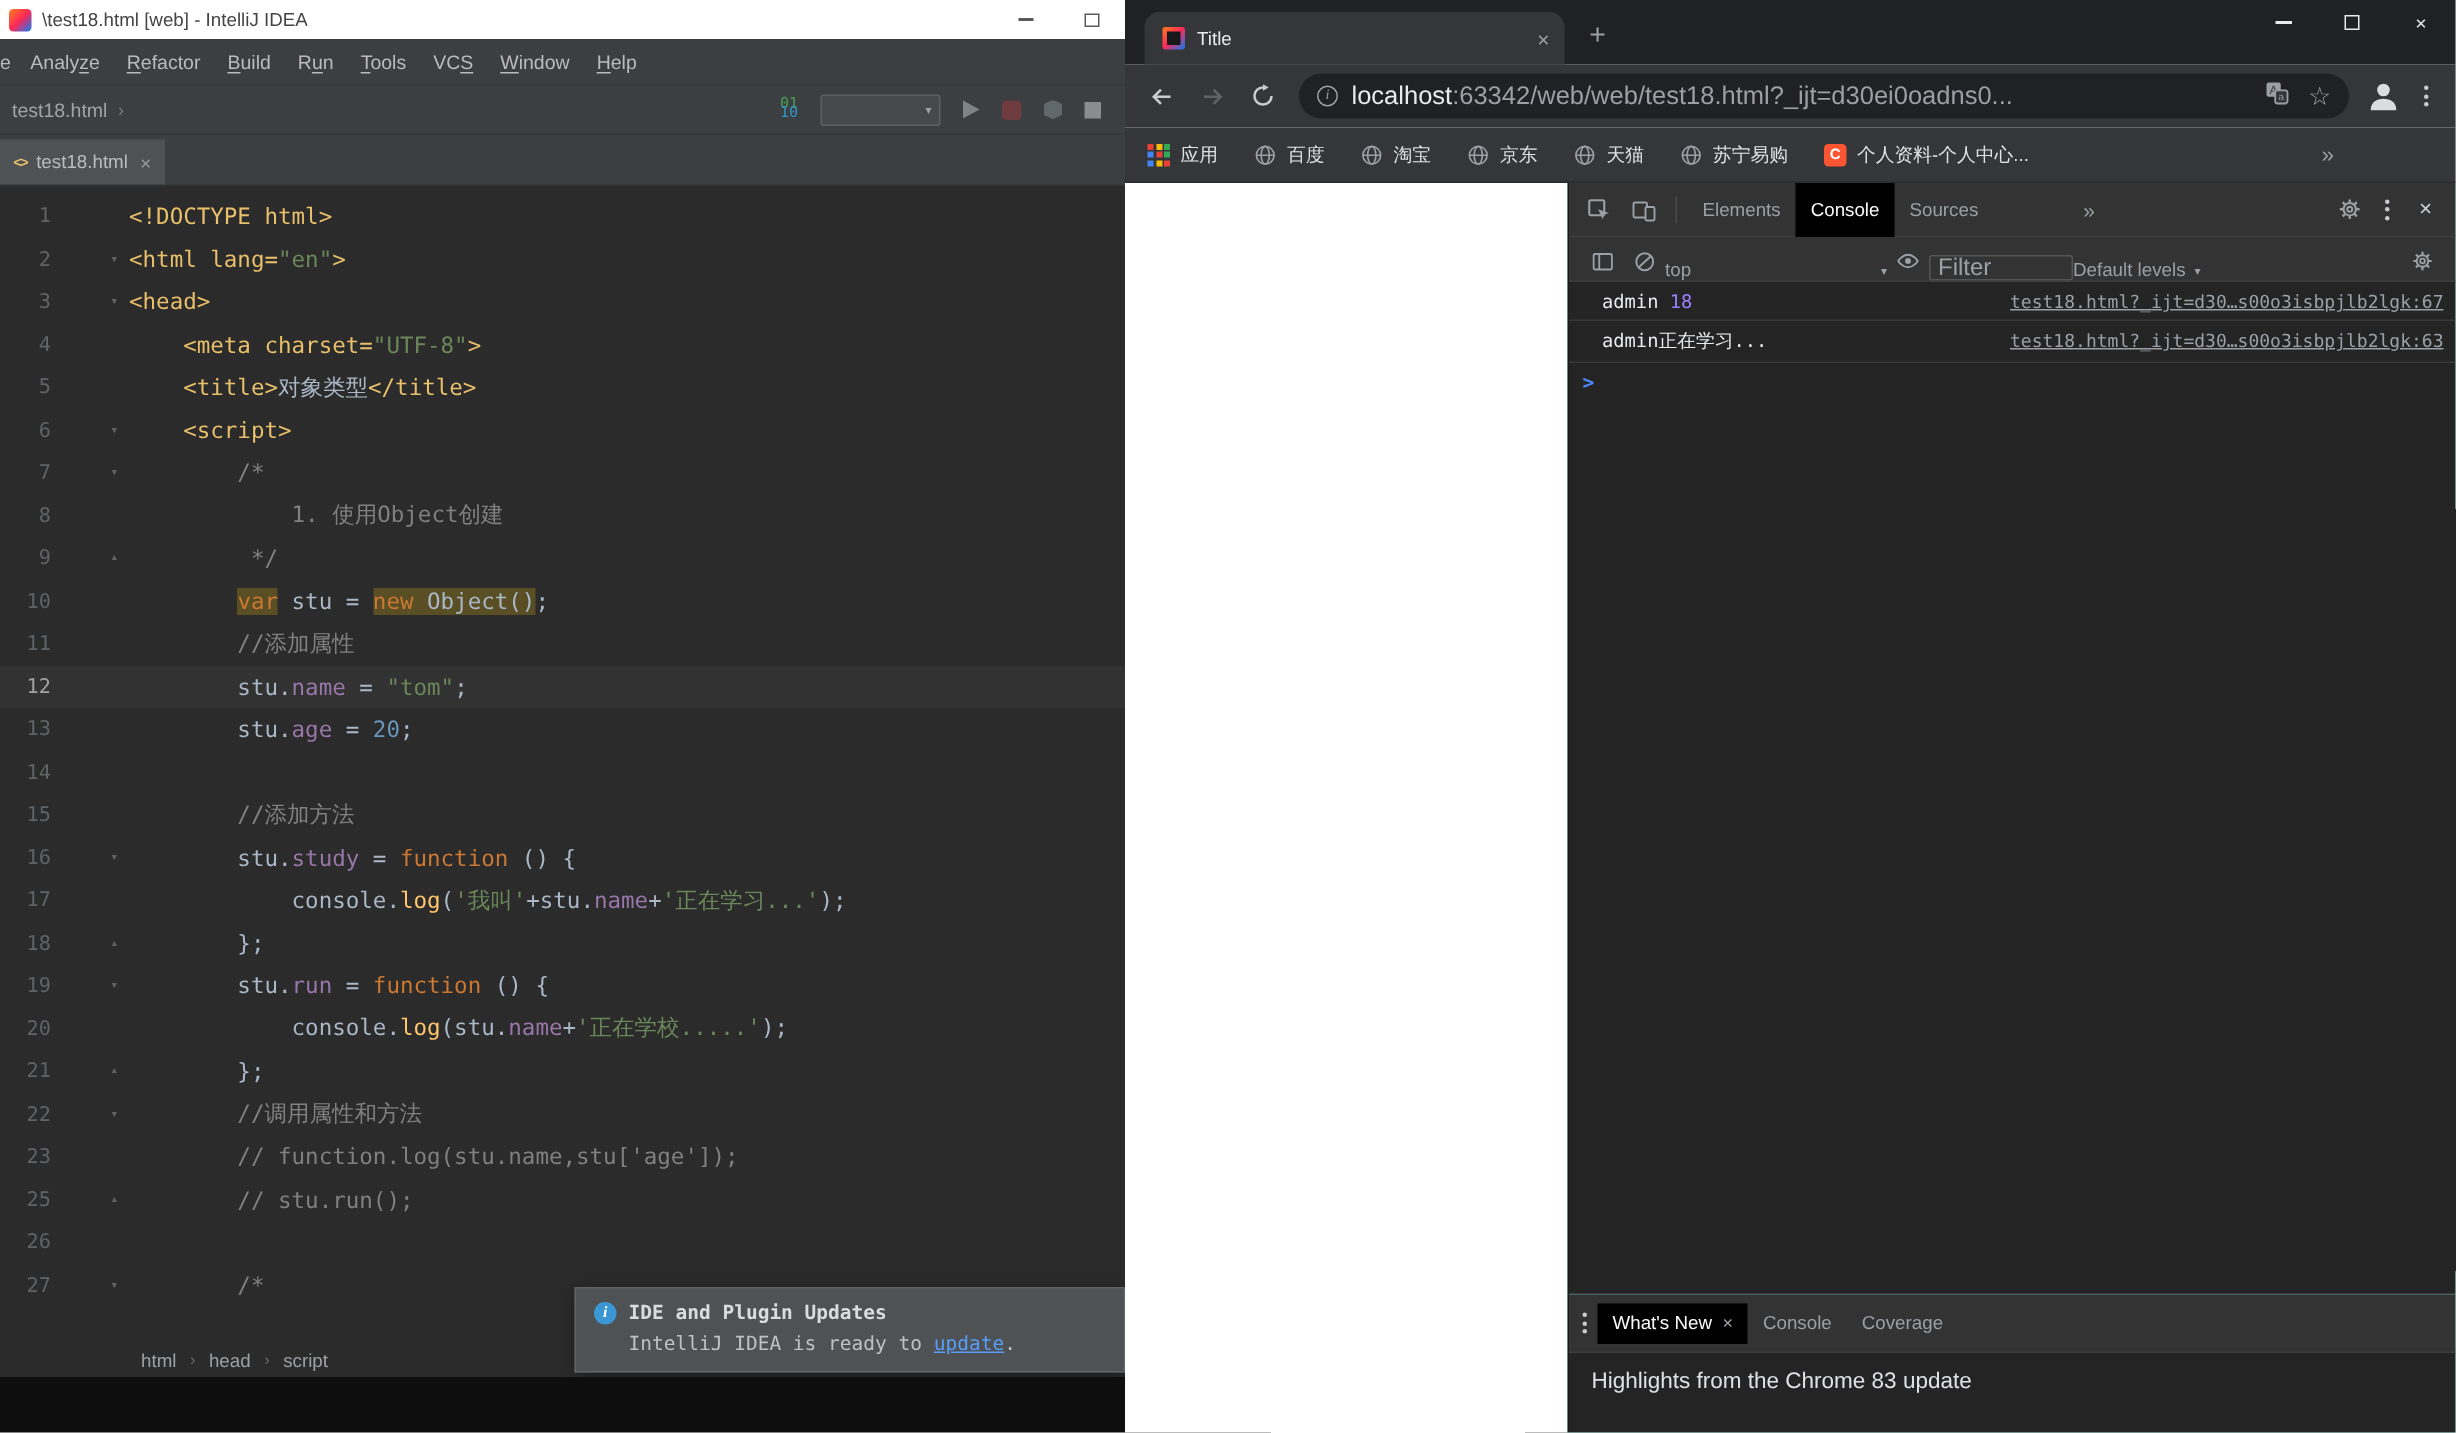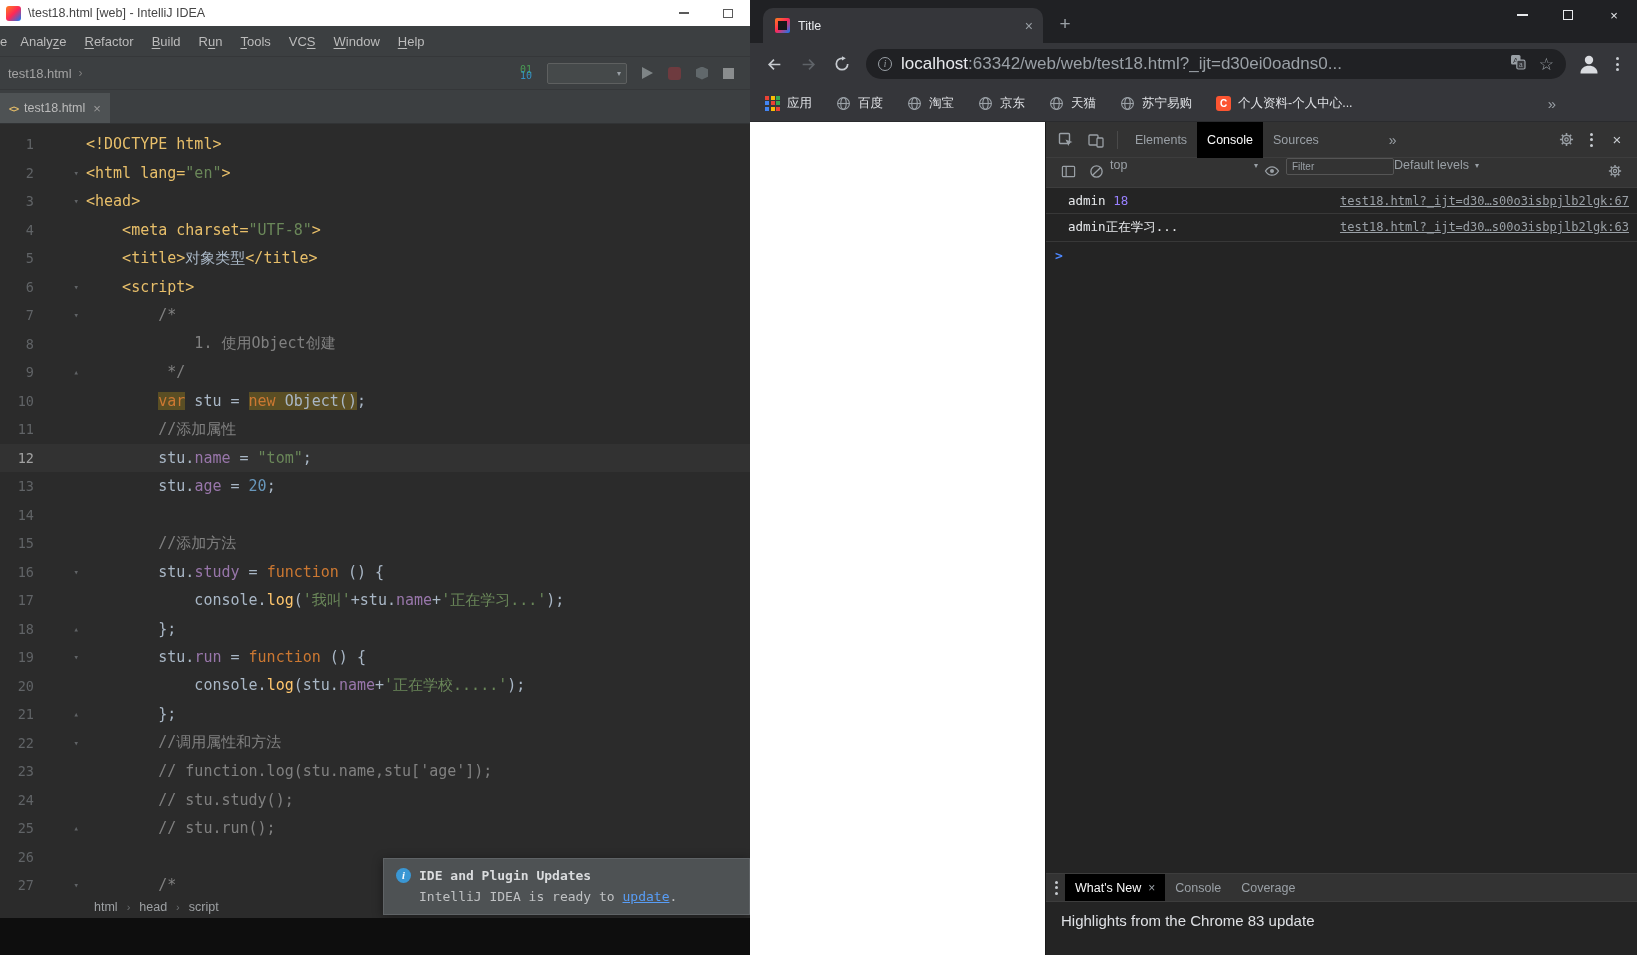--- a/index.html
+++ b/index.html
@@ -99,34 +99,34 @@
   .page{width:295px;background:#fff;flex:none}
   .devtools{flex:1;display:flex;flex-direction:column;background:#5eead4;border-left:1px solid #191919;min-width:0}
   .dt-toolbar{height:36px;background:#333;display:flex;align-items:center;border-bottom:1px solid #3d3d3d;flex:none;padding:0 6px;gap:2px}
   .dt-iconbtn{width:28px;height:26px;display:flex;align-items:center;justify-content:center;flex:none}
   .dt-sep{width:1px;height:18px;background:#4a4a4a;margin:0 5px;flex:none}
   .dt-tab{padding:0 10px;height:36px;display:flex;align-items:center;color:#9aa0a6;font-size:12.5px;flex:none}
   .dt-tab.active{color:#fafafa;background:#000}
   .dt-more{color:#9aa0a6;margin-left:58px;font-size:14px}
   .dt-right{margin-left:auto;display:flex;align-items:center;gap:2px}
   .dt-close{color:#c9cdd1;font-size:15px}
-  .dt-filter{height:30px;background:#333;display:flex;align-items:flex-start;border-bottom:1px solid #3d3d3d;flex:none;padding:0 8px;color:#9aa0a6;font-size:12.5px}
+  .dt-filter{height:30px;background:#333;display:flex;align-items:flex-end;border-bottom:1px solid #3d3d3d;flex:none;padding:0 8px;color:#9aa0a6;font-size:12.5px}
   .top-combo{width:148px;display:flex;align-items:center;justify-content:space-between}
   .caret-down{font-size:8px;color:#9aa0a6}
-  .filter-input{width:108px;background:transparent;border:1px solid #555;border-radius:2px;height:17px;color:#e8eaed;font-size:10px;padding:0 5px;font-family:"Liberation Sans",sans-serif}
+  .filter-input{width:96px;background:transparent;border:1px solid #555;border-radius:2px;height:17px;color:#e8eaed;font-size:16px;padding:0 5px;font-family:"Liberation Sans",sans-serif}
   .filter-input::placeholder{color:#9aa0a6}
   .levels{display:flex;align-items:center;gap:6px;white-space:nowrap}
   .dt-console{flex:1;font-family:"DejaVu Sans Mono",monospace;font-size:12.5px;color:#e8eaed;min-height:0;overflow:hidden;background:#242424}
   .con-row{display:flex;align-items:baseline;padding:5px 8px 5px 22px;border-bottom:1px solid #383838}
   .con-msg{flex:1;min-width:0;white-space:nowrap;overflow:hidden}
   .con-num{color:#9980ff}
   .con-src{color:#9aa0a6;text-decoration:underline;white-space:nowrap;margin-left:10px;font-size:12px}
   .con-prompt{color:#4d88ff;padding:6px 9px;font-weight:bold;font-size:13px}
   .dt-drawer{flex:none;border-top:1px solid #3d3d3d;display:flex;flex-direction:column}
-  .drawer-tabs{height:28px;background:#333;display:flex;align-items:center;border-bottom:1px solid #3d3d3d;padding:0 2px}
+  .drawer-tabs{height:39px;background:#333;display:flex;align-items:center;border-bottom:1px solid #3d3d3d;padding:0 2px}
   .drawer-kebab{padding:0 7px}
   .drawer-tab{padding:0 10px;height:27px;display:flex;align-items:center;gap:7px;color:#9aa0a6;font-size:12.5px}
   .drawer-tab.active{background:#000;color:#fafafa}
   .drawer-tab .x{color:#9aa0a6;font-size:12px}
   .drawer-content{height:53px;background:#242424;padding:10px 15px;color:#dfe1e5;font-size:15px}
 </style>
 </head>
 <body>
 
 <div class="screen">
@@ -201,21 +201,20 @@
           <div class="line"><span class="lnum">14</span><span class="fold"></span></div>
           <div class="line"><span class="lnum">15</span><span class="fold"></span><span class="codeline"><span class="tk-cmt">        //添加方法</span></span></div>
           <div class="line"><span class="lnum">16</span><span class="fold">▾</span><span class="codeline"><span class="tk-txt">        stu.</span><span class="tk-fld">study</span><span class="tk-txt"> = </span><span class="tk-kw">function</span><span class="tk-txt"> () {</span></span></div>
           <div class="line"><span class="lnum">17</span><span class="fold"></span><span class="codeline"><span class="tk-txt">            console.</span><span class="tk-fn">log</span><span class="tk-txt">(</span><span class="tk-str">'我叫'</span><span class="tk-txt">+stu.</span><span class="tk-fld">name</span><span class="tk-txt">+</span><span class="tk-str">'正在学习...'</span><span class="tk-txt">);</span></span></div>
           <div class="line"><span class="lnum">18</span><span class="fold">▴</span><span class="codeline"><span class="tk-txt">        };</span></span></div>
           <div class="line"><span class="lnum">19</span><span class="fold">▾</span><span class="codeline"><span class="tk-txt">        stu.</span><span class="tk-fld">run</span><span class="tk-txt"> = </span><span class="tk-kw">function</span><span class="tk-txt"> () {</span></span></div>
           <div class="line"><span class="lnum">20</span><span class="fold"></span><span class="codeline"><span class="tk-txt">            console.</span><span class="tk-fn">log</span><span class="tk-txt">(stu.</span><span class="tk-fld">name</span><span class="tk-txt">+</span><span class="tk-str">'正在学校.....'</span><span class="tk-txt">);</span></span></div>
           <div class="line"><span class="lnum">21</span><span class="fold">▴</span><span class="codeline"><span class="tk-txt">        };</span></span></div>
           <div class="line"><span class="lnum">22</span><span class="fold">▾</span><span class="codeline"><span class="tk-cmt">        //调用属性和方法</span></span></div>
           <div class="line"><span class="lnum">23</span><span class="fold"></span><span class="codeline"><span class="tk-cmt">        // function.log(stu.name,stu['age']);</span></span></div>
-          <div class="line"><span class="lnum">24</span><span class="fold"></span><span class="codeline"><span class="tk-cmt">        // stu.study();</span></span></div>
           <div class="line"><span class="lnum">25</span><span class="fold">▴</span><span class="codeline"><span class="tk-cmt">        // stu.run();</span></span></div>
           <div class="line"><span class="lnum">26</span><span class="fold"></span><span class="codeline"></span></div>
           <div class="line"><span class="lnum">27</span><span class="fold">▾</span><span class="codeline"><span class="tk-cmt">        /*</span></span></div>
         </div>
       <div class="editor-crumbs">
           <span class="crumb">html</span>
           <span class="crumb-sep">›</span>
           <span class="crumb">head</span>
           <span class="crumb-sep">›</span>
           <span class="crumb">script</span>

